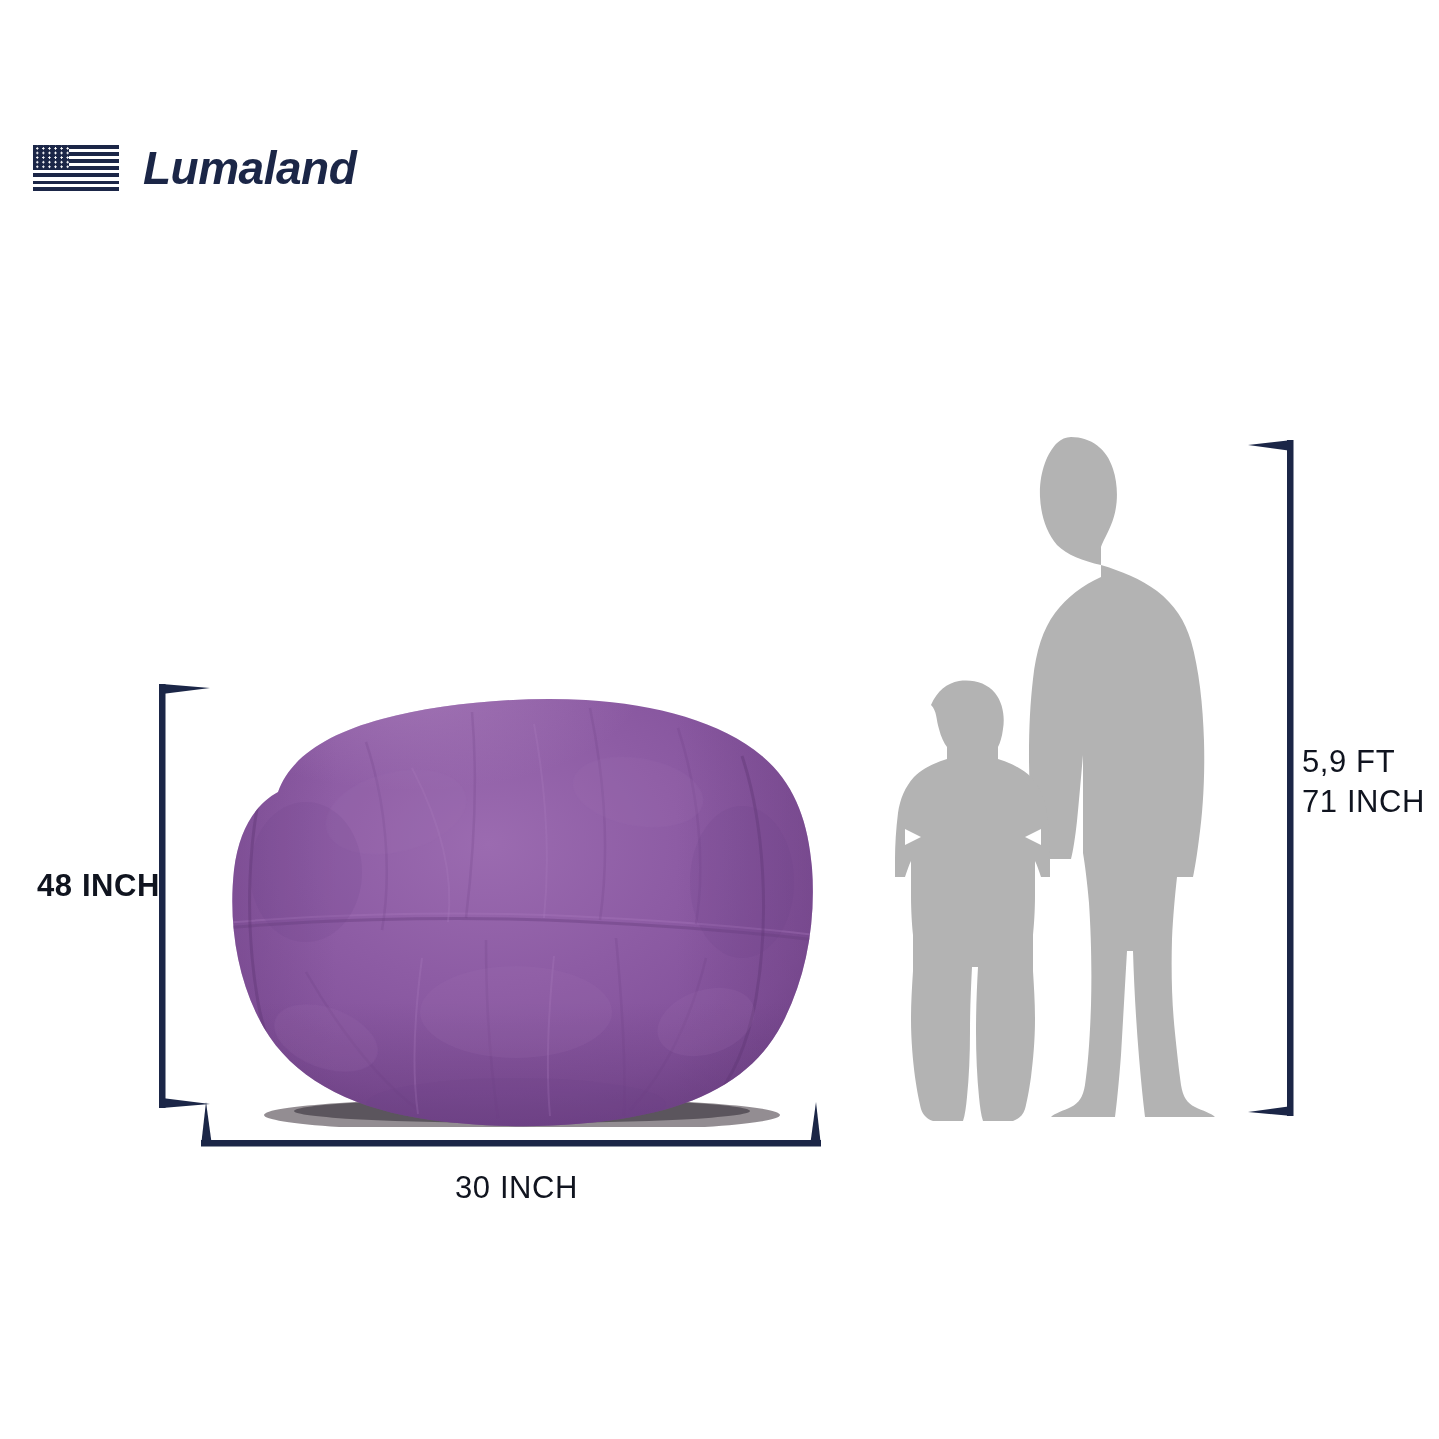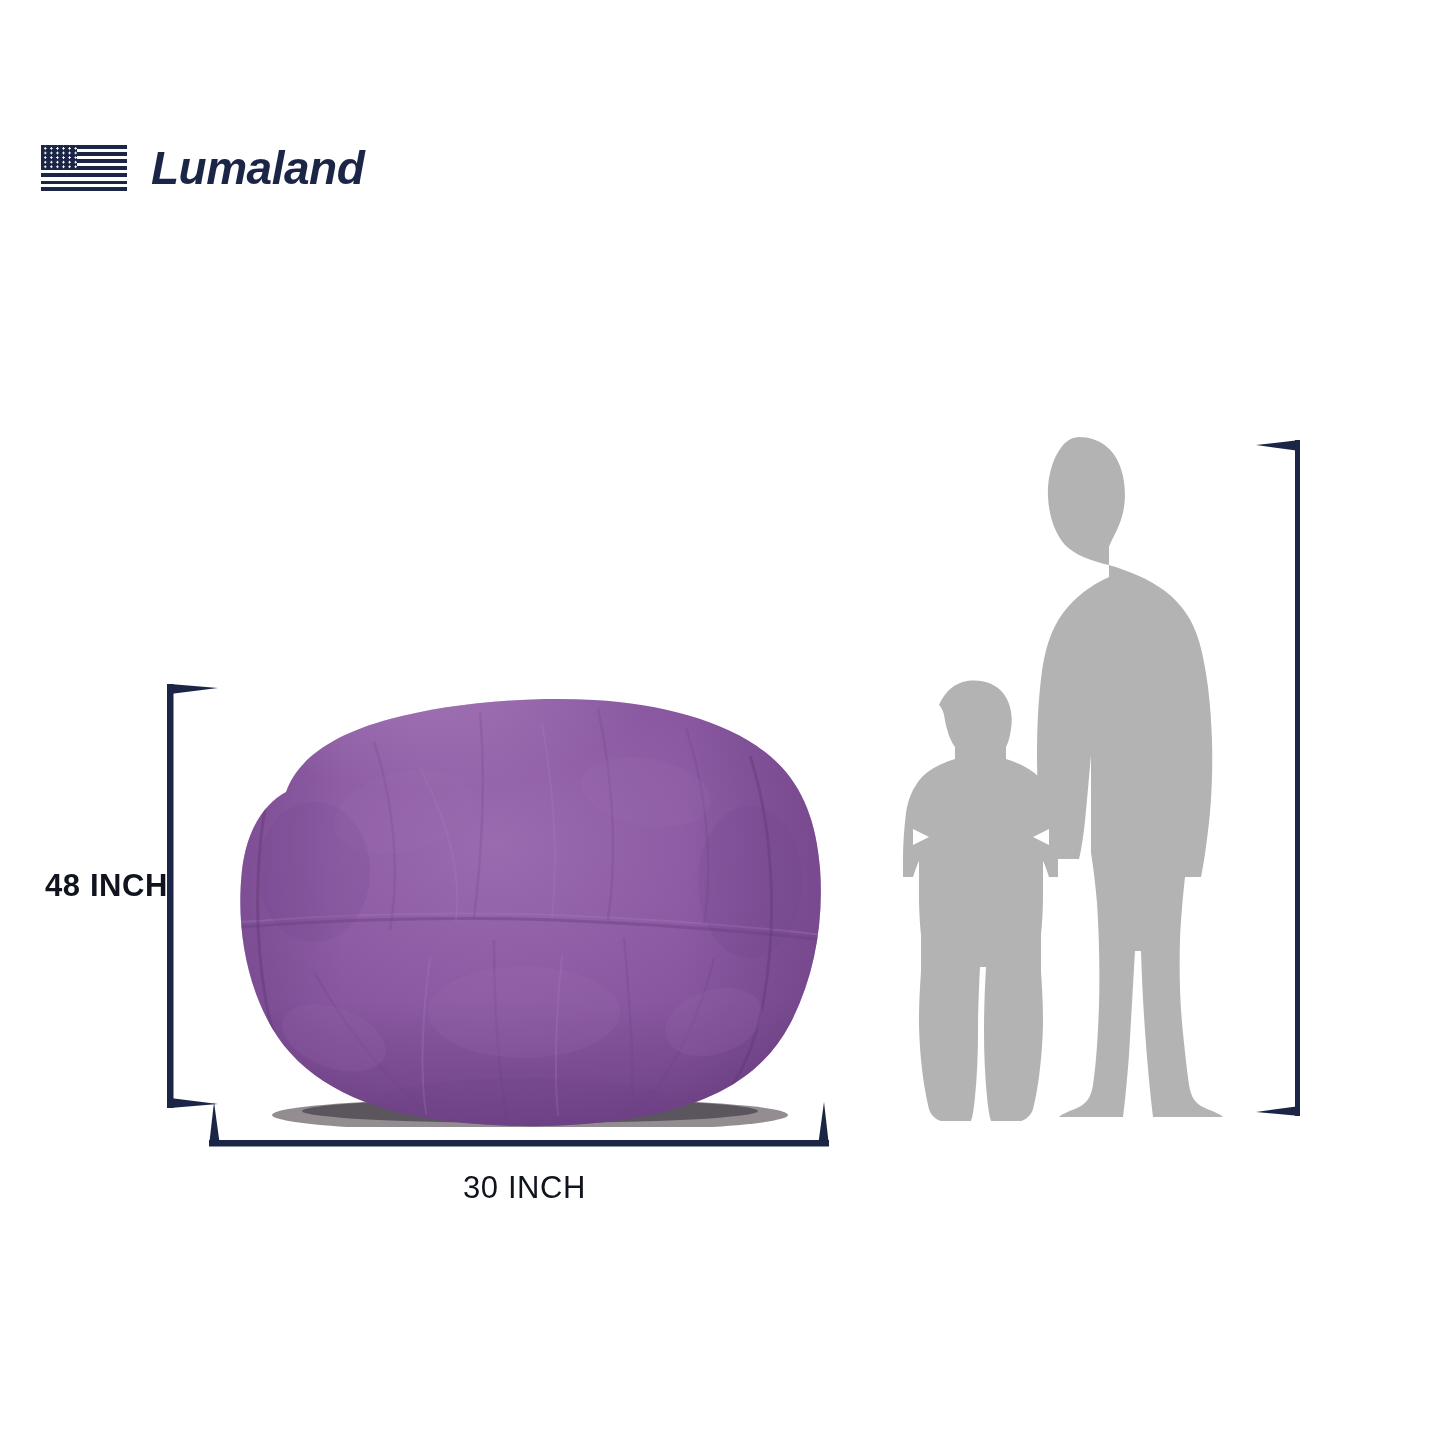--- a/index.html
+++ b/index.html
@@ -6,25 +6,24 @@
   html, body {
     margin: 0;
     padding: 0;
     background: #ffffff;
   }
   body {
     font-family: "Liberation Sans", sans-serif;
   }
   #stage {
     position: relative;
-    width: 1292px;
+    width: 1439px;
     height: 1439px;
     background: #ffffff;
     overflow: hidden;
-    margin-left: 8px;
   }
 
   
   .brand {
     position: absolute;
     left: 33px;
     top: 145px;
     display: flex;
     align-items: center;
     gap: 24px;
@@ -343,14 +342,18 @@
         <path d="M60,404 L76,412 L60,420 Z" fill="#ffffff"></path>
         <path d="M196,404 L180,412 L196,420 Z" fill="#ffffff"></path>
       </g>
     </svg>
   </div>
 
   <div class="dimlabel" id="label-height">48 INCH</div>
 
   <div class="dimlabel" id="label-width">30 INCH</div>
 
+  <div class="dimlabel" id="label-person">
+    <span class="line">5,9 FT</span>
+    <span class="line">71 INCH</span>
+  </div>
 
 </div>
 
 </body></html>

